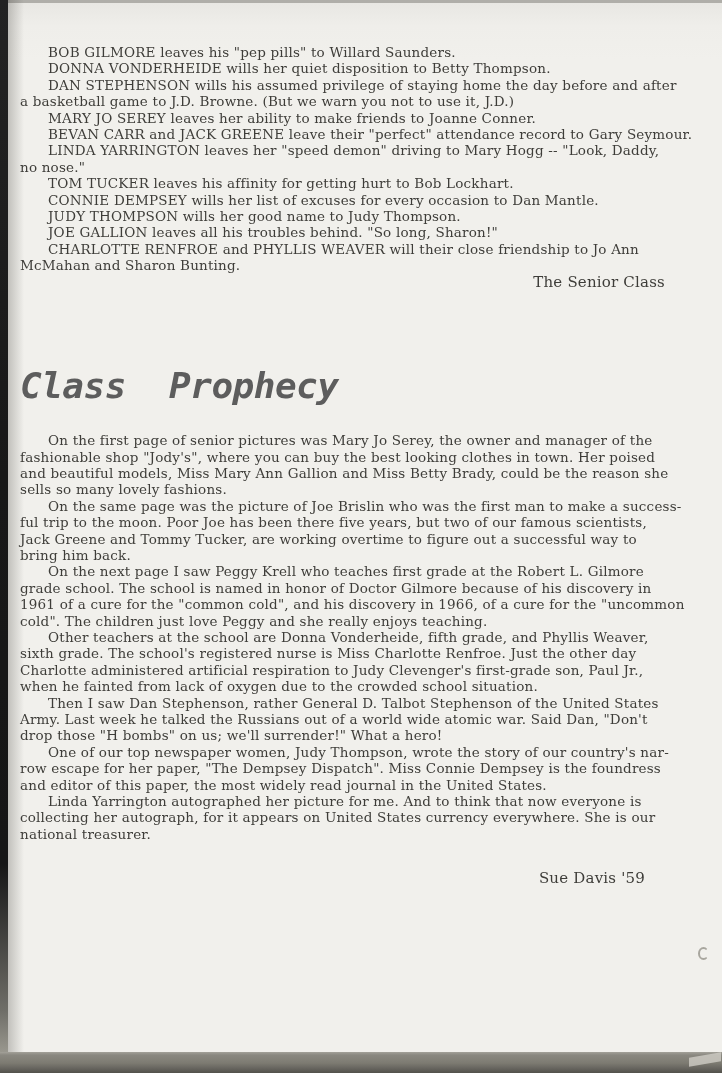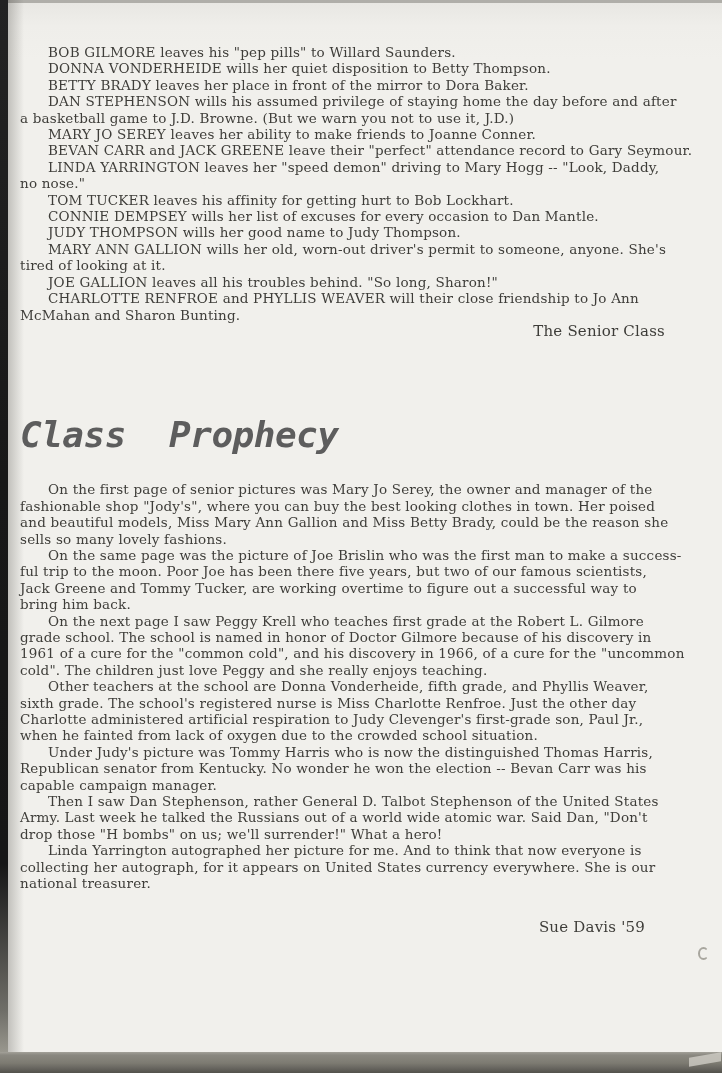--- a/index.html
+++ b/index.html
@@ -80,32 +80,29 @@
 
 <div class="scan">
   <div class="top-edge"></div>
   <div class="gutter"></div>
 
   <div class="content">
 
     <section>
       <p class="para">BOB GILMORE leaves his "pep pills" to Willard Saunders.</p>
       <p class="para">DONNA VONDERHEIDE wills her quiet disposition to Betty Thompson.</p>
-      <p class="para">BETTY BRADY leaves her place in front of the mirror to Dora Baker.</p>
       <p class="para">DAN STEPHENSON wills his assumed privilege of staying home the day before and after
 a basketball game to J.D. Browne. (But we warn you not to use it, J.D.)</p>
       <p class="para">MARY JO SEREY leaves her ability to make friends to Joanne Conner.</p>
       <p class="para">BEVAN CARR and JACK GREENE leave their "perfect" attendance record to Gary Seymour.</p>
       <p class="para">LINDA YARRINGTON leaves her "speed demon" driving to Mary Hogg -- "Look, Daddy,
 no nose."</p>
       <p class="para">TOM TUCKER leaves his affinity for getting hurt to Bob Lockhart.</p>
       <p class="para">CONNIE DEMPSEY wills her list of excuses for every occasion to Dan Mantle.</p>
       <p class="para">JUDY THOMPSON wills her good name to Judy Thompson.</p>
-      <p class="para">MARY ANN GALLION wills her old, worn-out driver's permit to someone, anyone. She's
-tired of looking at it.</p>
       <p class="para">JOE GALLION leaves all his troubles behind.  "So long, Sharon!"</p>
       <p class="para">CHARLOTTE RENFROE and PHYLLIS WEAVER will their close friendship to Jo Ann
 McMahan and Sharon Bunting.</p>
       <p class="sign wills-sign">The Senior Class</p>
     </section>
 
     <h1 class="title">Class Prophecy</h1>
 
     <section>
       <p class="para">On the first page of senior pictures was Mary Jo Serey, the owner and manager of the
@@ -117,26 +114,26 @@
 Jack Greene and Tommy Tucker, are working overtime to figure out a successful way to
 bring him back.</p>
       <p class="para">On the next page I saw Peggy Krell who teaches first grade at the Robert L. Gilmore
 grade school.  The school is named in honor of Doctor Gilmore because of his discovery in
 1961 of a cure for the "common cold", and his discovery in 1966, of a cure for the "uncommon
 cold".  The children just love Peggy and she really enjoys teaching.</p>
       <p class="para">Other teachers at the school are Donna Vonderheide, fifth grade, and Phyllis Weaver,
 sixth grade.  The school's registered nurse is Miss Charlotte Renfroe.  Just the other day
 Charlotte administered artificial respiration to Judy Clevenger's first-grade son, Paul Jr.,
 when he fainted from lack of oxygen due to the crowded school situation.</p>
-      <p class="para">Under Judy's picture was Tommy Harris who is now the distinguished Thomas Harris,
-Republican senator from Kentucky.  No wonder he won the election -- Bevan Carr was his
-capable campaign manager.</p>
       <p class="para">Then I saw Dan Stephenson, rather General D. Talbot Stephenson of the United States
 Army.  Last week he talked the Russians out of a world wide atomic war.  Said Dan, "Don't
 drop those "H bombs" on us;  we'll surrender!"  What a hero!</p>
+      <p class="para">One of our top newspaper women, Judy Thompson, wrote the story of our country's nar-
+row escape for her paper, "The Dempsey Dispatch".  Miss Connie Dempsey is the foundress
+and editor of this paper, the most widely read journal in the United States.</p>
       <p class="para">Linda Yarrington autographed her picture for me.  And to think that now everyone is
 collecting her autograph, for it appears on United States currency everywhere.  She is our
 national treasurer.</p>
       <p class="sign prophecy-sign">Sue Davis '59</p>
     </section>
 
   </div>
 
   <div class="speck"></div>
   <div class="bottom-band">

